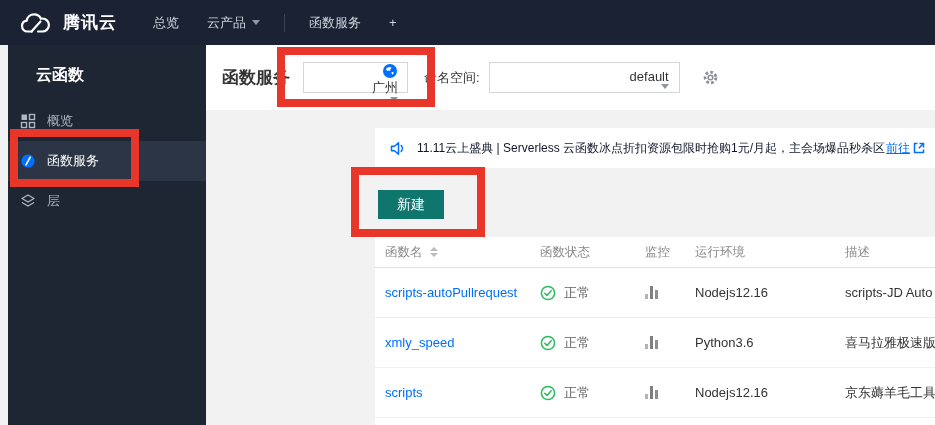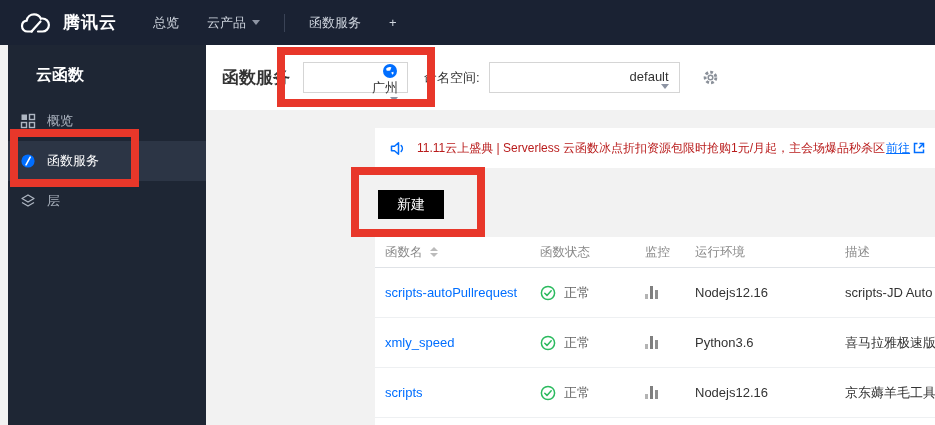--- a/index.html
+++ b/index.html
@@ -54,28 +54,28 @@
   .ns-label { margin-left:16px; color:#333; font-size:13px; }
   .ns-box { margin-left:9px; width:191px; padding:6px 10px; }
   .ns-box .label { flex:1; }
   .gear-wrap { margin-left:22px; cursor:pointer; display:flex; }
 
   
   .banner {
     position:absolute; left:177px; top:83px; right:0; height:40px; background:#fff;
     display:flex; align-items:center; padding-left:15px; white-space:nowrap; overflow:hidden;
   }
-  .banner-text { font-size:12px; color:#b91c1c; margin-left:10px; }
+  .banner-text { font-size:12px; color:#0f172a; margin-left:10px; }
   .banner-link { font-size:12px; color:#006eff; text-decoration:underline; cursor:pointer; margin-left:1px; }
   .ext-wrap { margin-left:3px; display:inline-flex; cursor:pointer; }
 
   
   .create-btn {
     position:absolute; left:180px; top:145px; width:66px; height:29px;
-    background:#000000; color:#fff; border:none; font-size:14px; cursor:pointer;
+    background:#0f766e; color:#fff; border:none; font-size:14px; cursor:pointer;
     font-family:inherit;
   }
 
   
   .card { position:absolute; left:177px; top:192px; right:0; bottom:0; background:#fff; overflow:hidden; }
   .trow { display:flex; align-items:center; }
   .thead { height:31px; border-bottom:1px solid #e0e3e7; color:#888; font-size:12.5px; }
   .tbody-row { height:50px; border-bottom:1px solid #eef0f2; font-size:13px; color:#333; }
   .col-name { width:165px; padding-left:10px; display:flex; align-items:center; overflow:hidden; }
   .col-status { width:105px; display:flex; align-items:center; }

